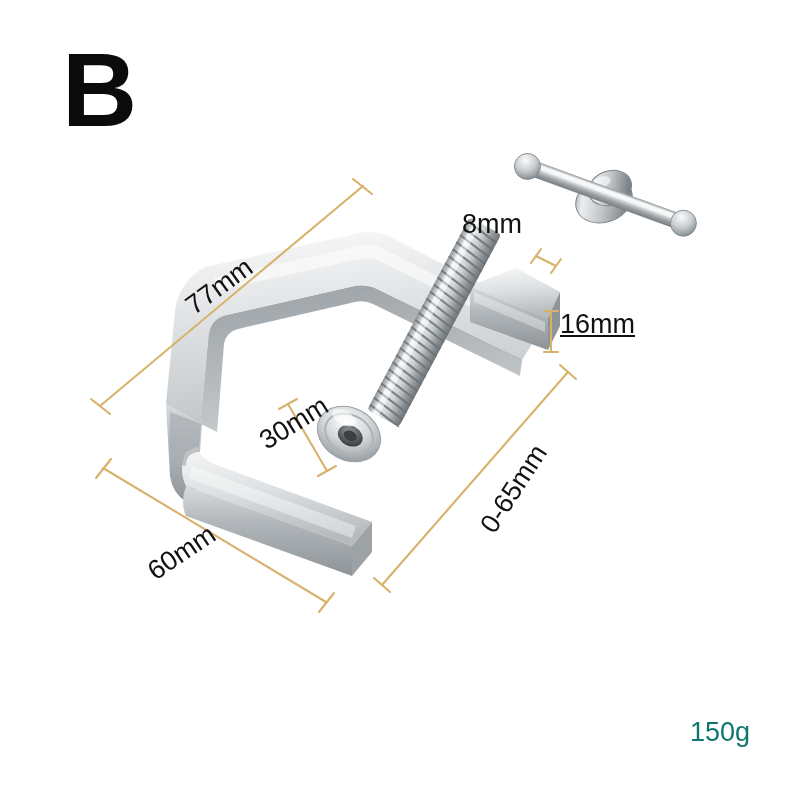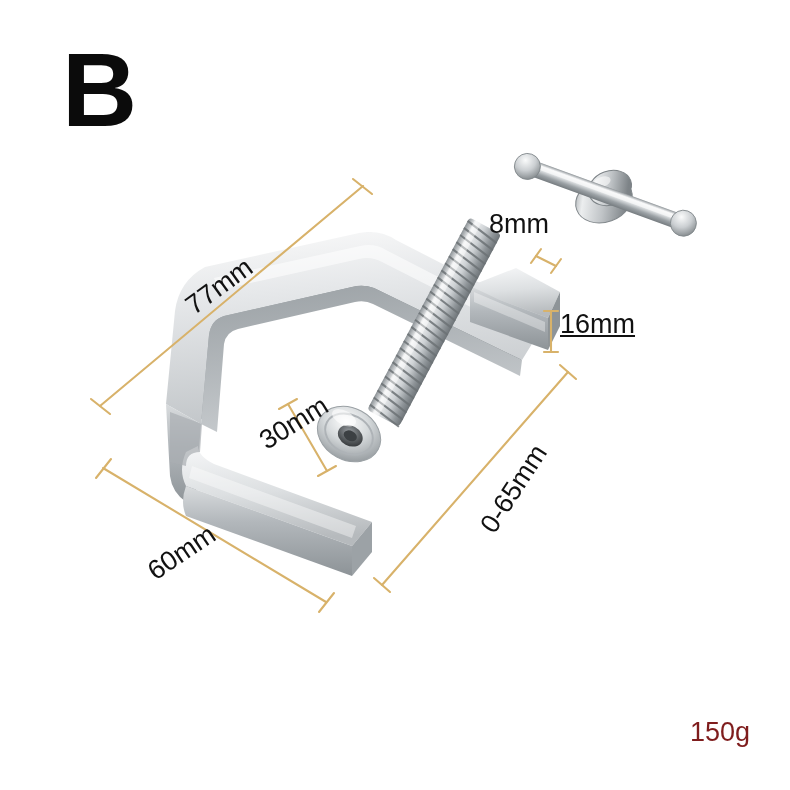--- a/index.html
+++ b/index.html
@@ -34,36 +34,36 @@
     color: #0b0b0b;
     letter-spacing: -2px;
     user-select: none;
   }
   .weight-label {
     position: absolute;
     right: 40px;
     bottom: 42px;
     font-family: "Liberation Sans", sans-serif;
     font-size: 27px;
-    color: #7f1d1d;
+    color: #0f766e;
     letter-spacing: 0px;
   }
   .dim-label {
     position: absolute;
     font-family: "Liberation Sans", sans-serif;
     font-size: 27px;
     color: #111111;
     white-space: nowrap;
     transform-origin: left top;
     user-select: none;
   }
   #lbl-77   { left: 180px; top: 296px; transform: rotate(-36deg); }
   #lbl-60   { left: 142px; top: 561px; transform: rotate(-34deg); }
   #lbl-30   { left: 254px; top: 430px; transform: rotate(-32deg); }
-  #lbl-8    { left: 489px; top: 209px; }
+  #lbl-8    { left: 462px; top: 209px; }
   #lbl-16   { left: 560px; top: 309px; text-decoration: underline; }
   #lbl-065  { left: 474px; top: 522px; transform: rotate(-57deg); }
 </style>
 </head>
 <body>
 
 <div id="canvas">
 
   <svg id="scene" viewBox="0 0 790 790" xmlns="http://www.w3.org/2000/svg">
     <defs>

